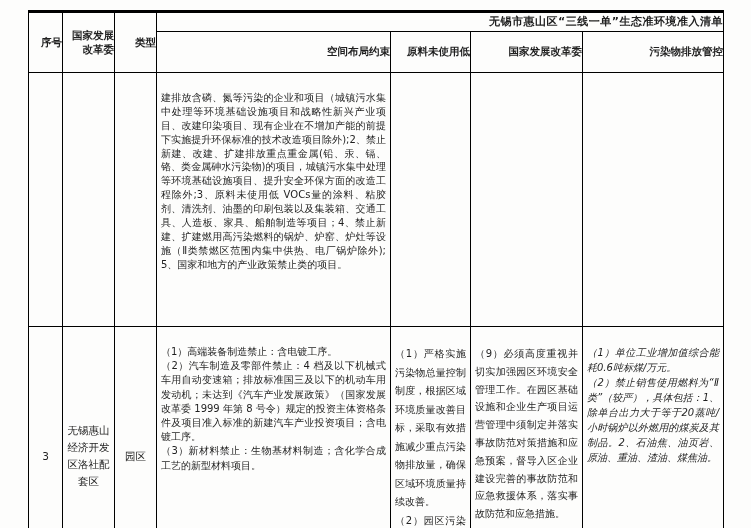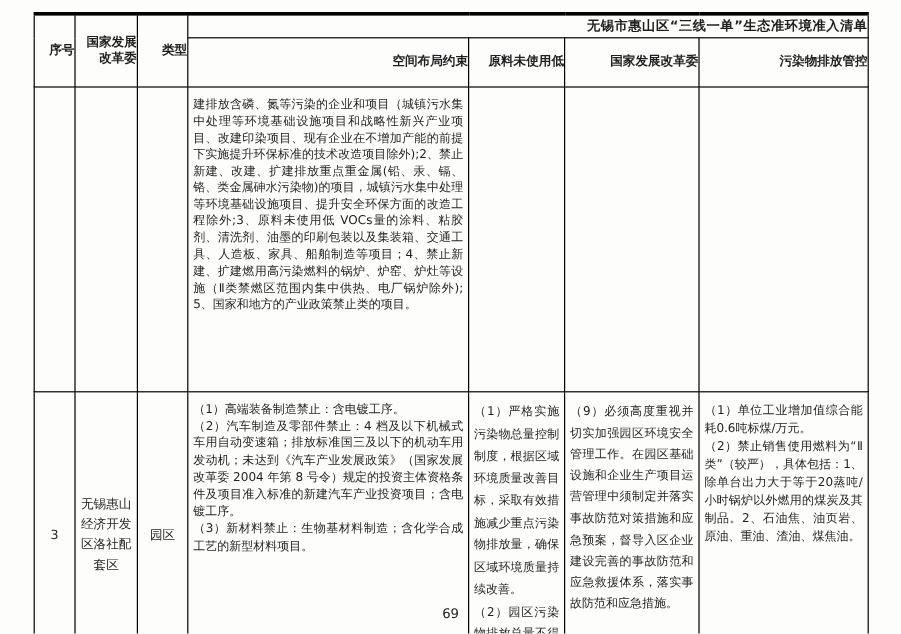--- a/index.html
+++ b/index.html
@@ -30,33 +30,33 @@
   }
   .title-row th.title-cell{height:18px;font-size:11px;letter-spacing:0.5px;}
   .subhead-row th{height:40px;margin-left:40px;}
   .row-1{height:254px;}
   .row-2{height:180px;}
   td.center-cell{
     text-align:center;vertical-align:middle;
     font-size:10.5px;line-height:1.6;
     padding:2px 3px;
   }
-  td.text-cell{padding:8px 4px;}
+  td.text-cell{padding:18px 4px;}
   .cell-text{
     font-size:10px;
     white-space:pre-wrap;
     text-align:justify;
     text-justify:inter-character;
     word-break:break-all;
   }
   .spatial-1{line-height:1.39;}
   .spatial-2{line-height:1.42;}
   .pollutant-2{line-height:1.85;}
   .risk-2{line-height:1.78;}
-  .resource-2{line-height:1.5;}
+  .resource-2{line-height:1.5;font-style:italic;}
   .page-number{
     position:absolute;left:0;right:0;top:505px;
     text-align:center;font-size:11px;color:#222;
   }
 </style>
 </head>
 <body>
 
 <div class="sheet">
 
@@ -97,32 +97,31 @@
       <td class="text-cell"></td>
       <td class="text-cell"></td>
     </tr>
 
     <tr class="row-2">
       <td class="center-cell">3</td>
       <td class="center-cell">无锡惠山经济开发区洛社配套区</td>
       <td class="center-cell">园区</td>
       <td class="text-cell">
         <div class="cell-text spatial-2">（1）高端装备制造禁止：含电镀工序。
-（2）汽车制造及零部件禁止：4 档及以下机械式车用自动变速箱；排放标准国三及以下的机动车用发动机；未达到《汽车产业发展政策》（国家发展改革委 2004 年第 8 号令）规定的投资主体资格条件及项目准入标准的新建汽车产业投资项目；含电镀工序。
+（2）汽车制造及零部件禁止：4 档及以下机械式车用自动变速箱；排放标准国三及以下的机动车用发动机；未达到《汽车产业发展政策》（国家发展改革委 1999 年第 8 号令）规定的投资主体资格条件及项目准入标准的新建汽车产业投资项目；含电镀工序。
 （3）新材料禁止：生物基材料制造；含化学合成工艺的新型材料项目。</div>
       </td>
       <td class="text-cell">
         <div class="cell-text pollutant-2">（1）严格实施污染物总量控制制度，根据区域环境质量改善目标，采取有效措施减少重点污染物排放量，确保区域环境质量持续改善。
 （2）园区污染物排放总量不得突</div>
       </td>
       <td class="text-cell">
         <div class="cell-text risk-2">（9）必须高度重视并切实加强园区环境安全管理工作。在园区基础设施和企业生产项目运营管理中须制定并落实事故防范对策措施和应急预案，督导入区企业建设完善的事故防范和应急救援体系，落实事故防范和应急措施。</div>
       </td>
       <td class="text-cell">
         <div class="cell-text resource-2">（1）单位工业增加值综合能耗0.6吨标煤/万元。
 （2）禁止销售使用燃料为“Ⅱ类”（较严），具体包括：1、除单台出力大于等于20蒸吨/小时锅炉以外燃用的煤炭及其制品。2、石油焦、油页岩、原油、重油、渣油、煤焦油。</div>
       </td>
     </tr>
   </tbody>
     </table>
 
-  <div class="page-number">69</div>
 </div>
 
 </body></html>

